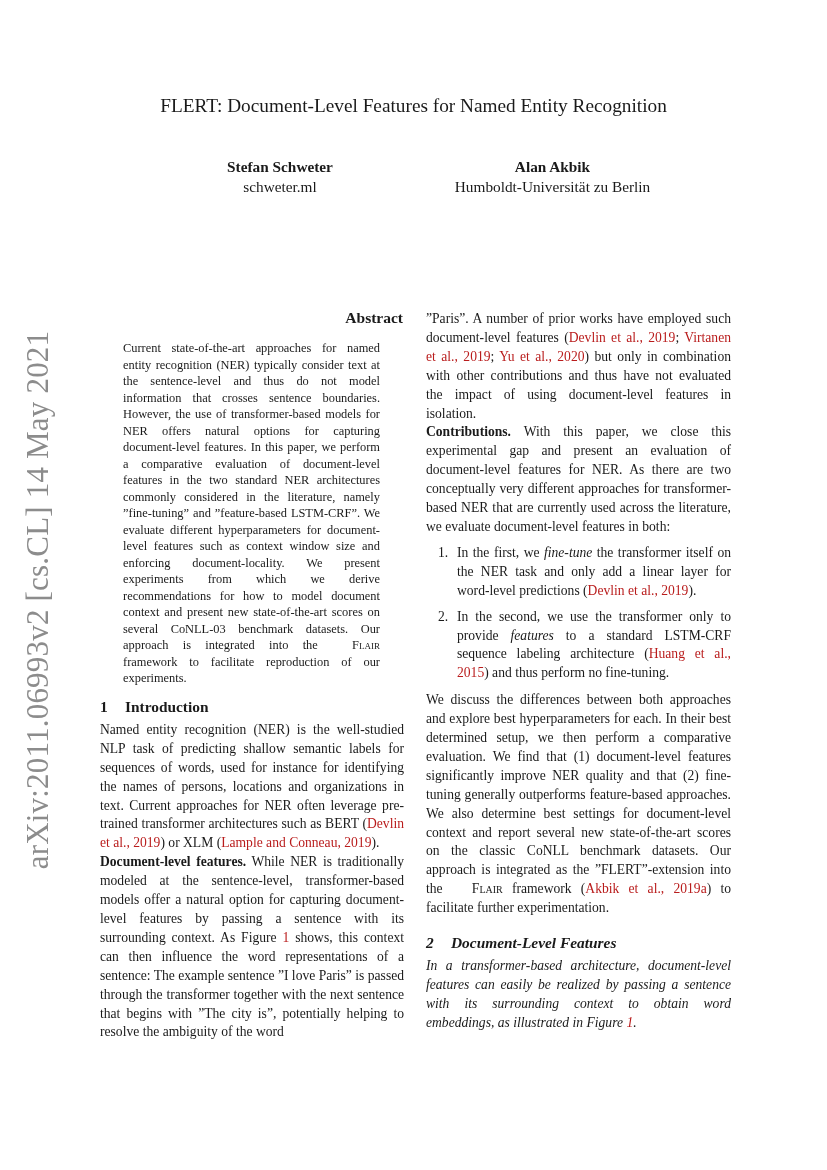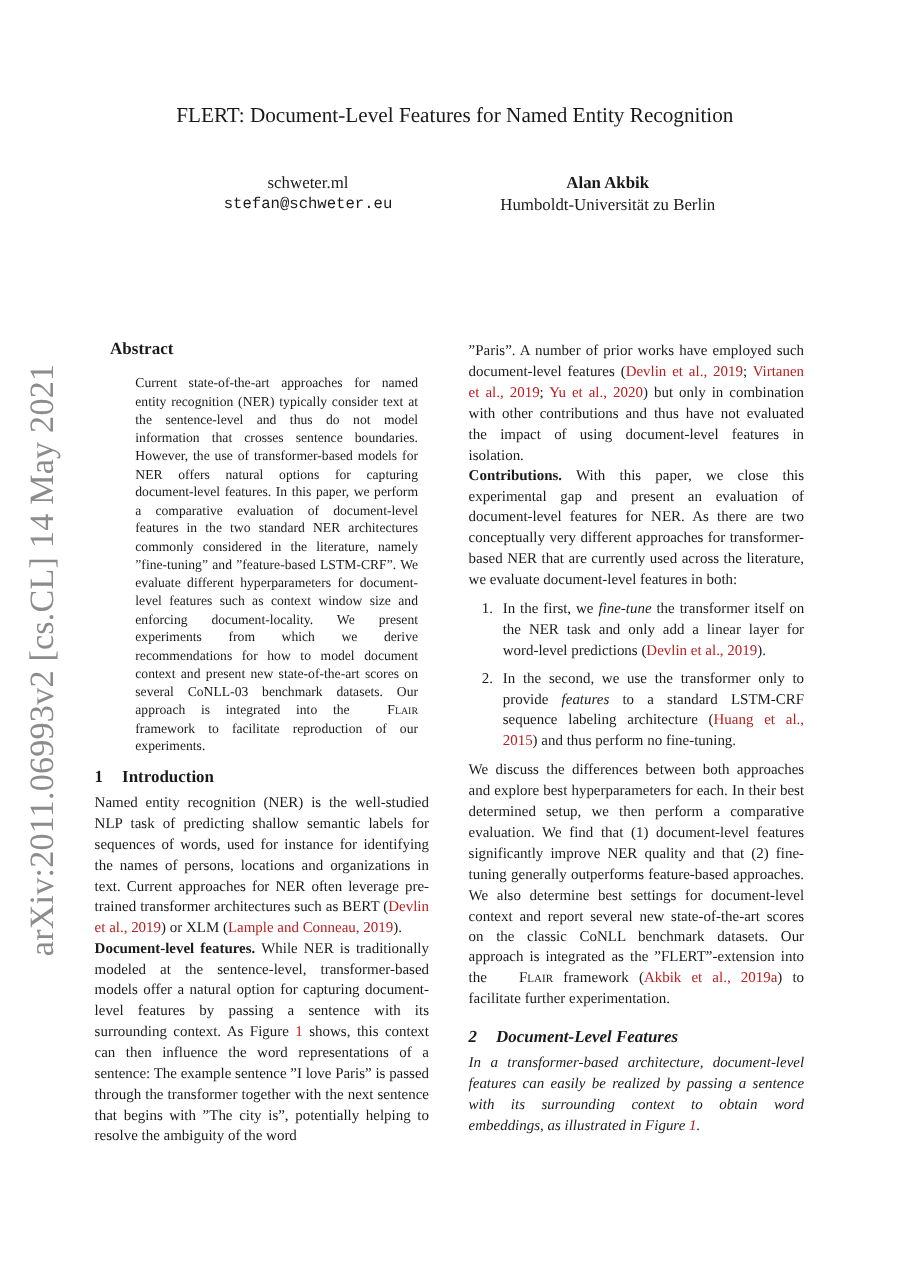--- a/index.html
+++ b/index.html
@@ -32,30 +32,30 @@
       position: absolute; top: 157px; text-align: center;
       font-size: 15.3px; line-height: 19.5px;
     }
     .author .name { font-weight: bold; }
     .author .email { font-family: "Liberation Mono", monospace; font-size: 14.2px; }
     .author-1 { left: 180px; width: 200px; }
     .author-2 { left: 430px; width: 245px; }
 
     .abstract-heading {
       position: absolute; left: 100px; top: 309px; width: 303px;
-      text-align: left; font-weight: bold; font-size: 15.5px;
+      text-align: right; font-weight: bold; font-size: 15.5px;
     }
     .abstract-body {
       position: absolute; left: 123px; top: 340px; width: 257px;
       font-size: 12.4px; line-height: 16.5px; text-align: justify;
       hyphens: auto;
     }
 
     .col { position: absolute; font-size: 13.6px; line-height: 18.9px; text-align: justify; }
-    .col-left { left: 86px; top: 698px; width: 304px; }
+    .col-left { left: 100px; top: 698px; width: 304px; }
     .col-right { left: 426px; top: 310px; width: 305px; }
 
     .section-heading { font-weight: bold; font-size: 15.4px; margin-bottom: 4px; }
     .section-heading .num { display: inline-block; width: 25px; }
 
     .run-in { font-weight: bold; }
     .cite { color: #b91c1c; }
     .sc { font-variant: small-caps; margin-left: 20px; }
     p { margin: 0; }
 
@@ -68,22 +68,22 @@
 </head>
 <body>
 
 <div class="arxiv-stamp">
   <span>arXiv:2011.06993v2  [cs.CL]  14 May 2021</span>
 </div>
 
 <h1 class="title">FLERT: Document-Level Features for Named Entity Recognition</h1>
 
 <div class="author author-1">
+  <div class="name">Stefan Schweter</div>
   <div class="affil">schweter.ml</div>
-  <div class="email">stefan@schweter.eu</div>
 </div>
 <div class="author author-2">
   <div class="name">Alan Akbik</div>
   <div class="affil">Humboldt-Universität zu Berlin</div>
 </div>
 
 <h2 class="abstract-heading">Abstract</h2>
 <div class="abstract-body"><span>Current state-of-the-art approaches for named entity recognition (NER) typically consider text at the sentence-level and thus do not model information that crosses sentence boundaries. However, the use of transformer-based models for NER offers natural options for capturing document-level features. In this paper, we perform a comparative evaluation of document-level features in the two standard NER architectures commonly considered in the literature, namely ”fine-tuning” and ”feature-based LSTM-CRF”. We evaluate different hyperparameters for document-level features such as context window size and enforcing document-locality. We present experiments from which we derive recommendations for how to model document context and present new state-of-the-art scores on several CoNLL-03 benchmark datasets. Our approach is integrated into the </span><span class="sc">Flair</span><span> framework to facilitate reproduction of our experiments.</span></div>
 
 <div class="col col-left">

